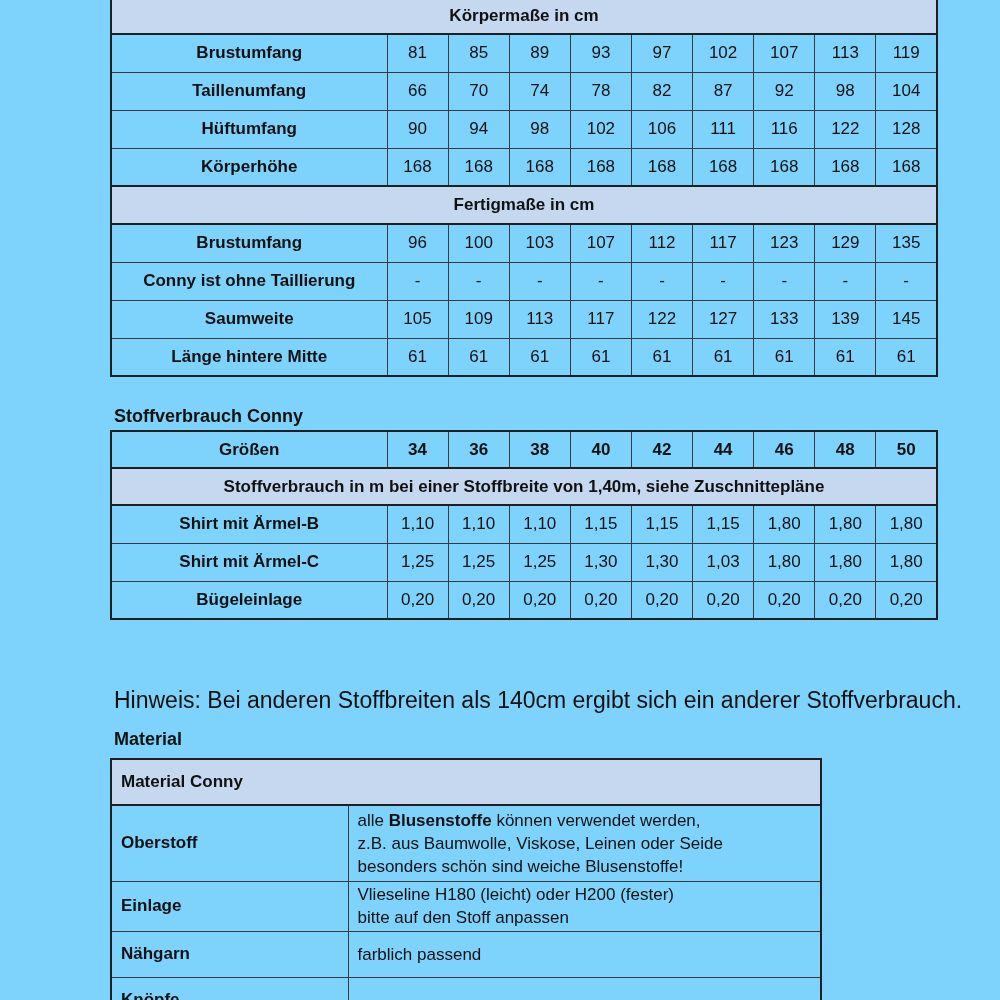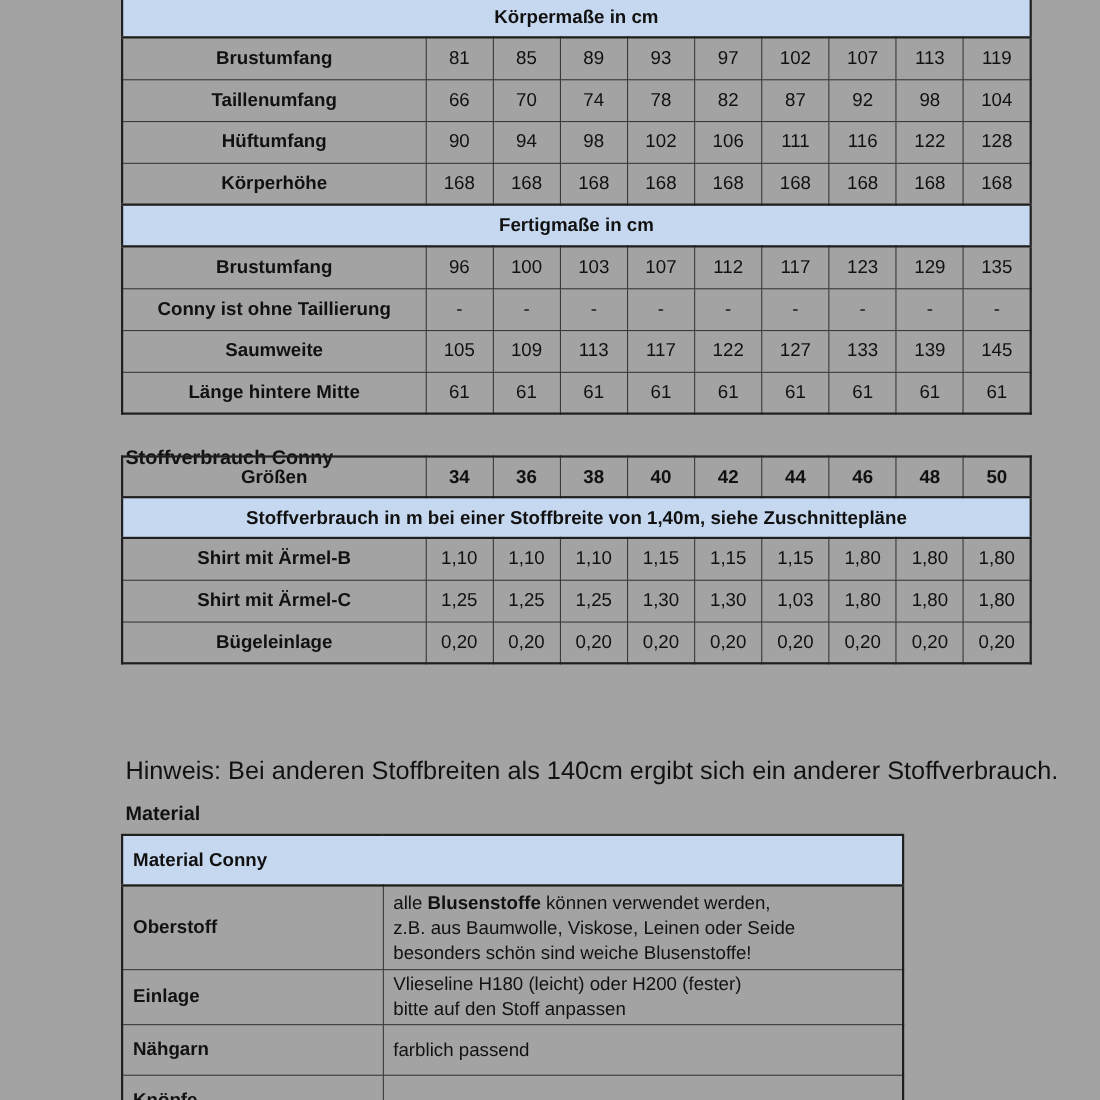--- a/index.html
+++ b/index.html
@@ -7,40 +7,40 @@
   body {
     width: 1000px; height: 1000px;
     background: #ffffff;
     font-family: "Liberation Sans", sans-serif;
     color: #111111;
   }
   .doc {
     position: relative;
     width: 1000px; height: 1000px;
     overflow: hidden;
-    background: #a3a3a3;
+    background: #7dd3fc;
   }
   table.grid {
     border-collapse: collapse;
     table-layout: fixed;
     position: absolute;
     border: 2px solid #1f1f1f;
   }
   .grid td {
     border: 1px solid #3a3a3a;
     text-align: center;
     vertical-align: middle;
     font-size: 17px;
     padding: 0;
     overflow: hidden;
     white-space: nowrap;
   }
   #t1, #t2 { left: 110px; width: 828px; }
   #t1 { top: -4px; }
-  #t2 { top: 414px; }
+  #t2 { top: 430px; }
   #t3 { left: 110px; top: 758px; width: 712px; }
   .blue-header {
     background: #c6d8ef;
     font-weight: 700;
     border-top: 2px solid #1f1f1f !important;
     border-bottom: 2px solid #1f1f1f !important;
   }
   .lbl { font-weight: 700; }
   .bold, .b { font-weight: 700; }
   .left { text-align: left !important; padding-left: 9px !important; }

